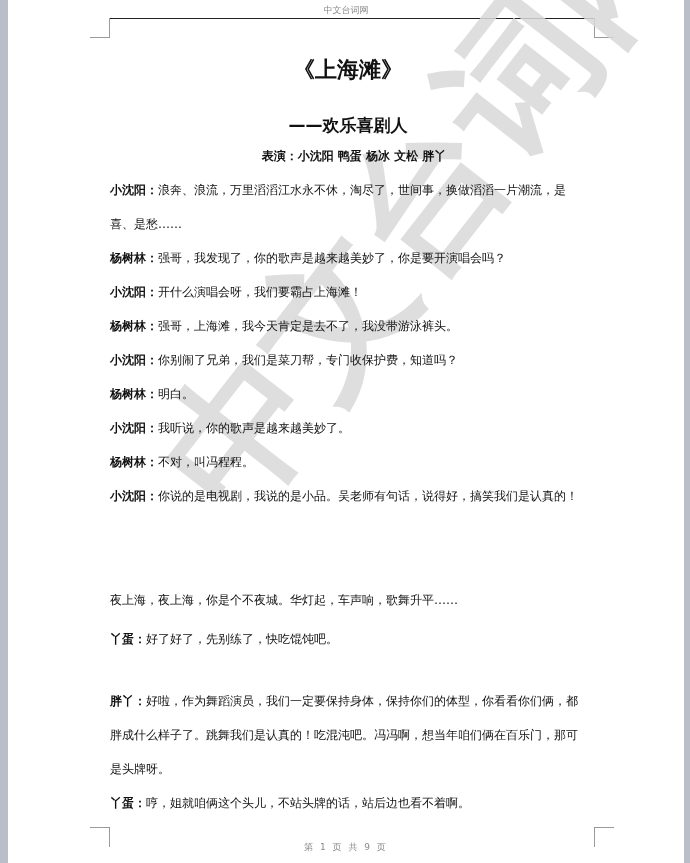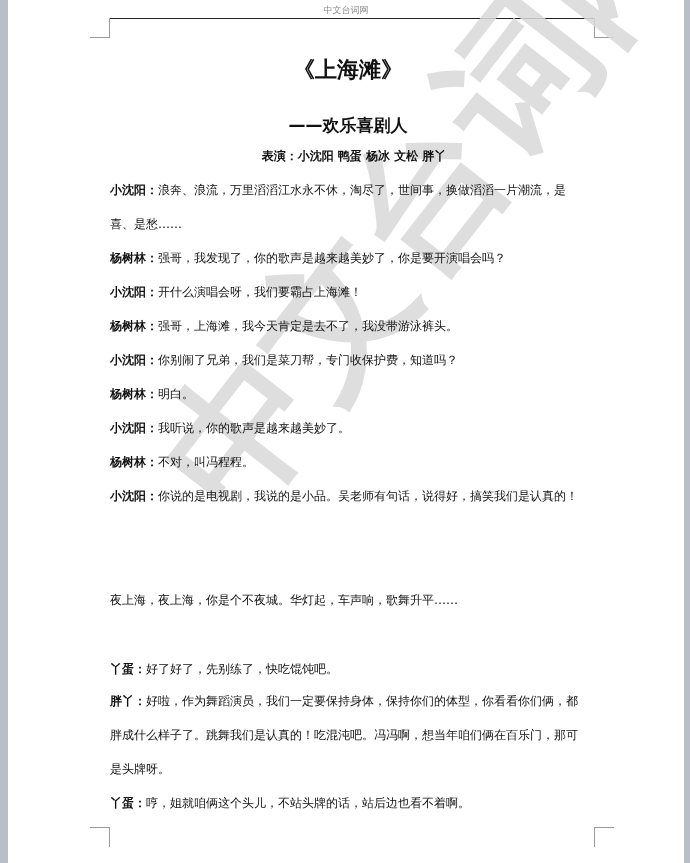--- a/index.html
+++ b/index.html
@@ -42,18 +42,19 @@
     <div class="line" style="top:173px;"><span class="spk">小沈阳：</span><span>浪奔、浪流，万里滔滔江水永不休，淘尽了，世间事，换做滔滔一片潮流，是喜、是愁……</span></div>
     <div class="line" style="top:241px;"><span class="spk">杨树林：</span><span>强哥，我发现了，你的歌声是越来越美妙了，你是要开演唱会吗？</span></div>
     <div class="line" style="top:275px;"><span class="spk">小沈阳：</span><span>开什么演唱会呀，我们要霸占上海滩！</span></div>
     <div class="line" style="top:309px;"><span class="spk">杨树林：</span><span>强哥，上海滩，我今天肯定是去不了，我没带游泳裤头。</span></div>
     <div class="line" style="top:343px;font-family:Liberation Serif, serif;"><span class="spk">小沈阳：</span><span>你别闹了兄弟，我们是菜刀帮，专门收保护费，知道吗？</span></div>
     <div class="line" style="top:377px;"><span class="spk">杨树林：</span><span>明白。</span></div>
     <div class="line" style="top:411px;"><span class="spk">小沈阳：</span><span>我听说，你的歌声是越来越美妙了。</span></div>
     <div class="line" style="top:445px;"><span class="spk">杨树林：</span><span>不对，叫冯程程。</span></div>
     <div class="line" style="top:479px;"><span class="spk">小沈阳：</span><span>你说的是电视剧，我说的是小品。吴老师有句话，说得好，搞笑我们是认真的！</span></div>
     <div class="line" style="top:583px;"><span class="spk"></span><span>夜上海，夜上海，你是个不夜城。华灯起，车声响，歌舞升平……</span></div>
-    <div class="line" style="top:652px;"><span class="spk">丫蛋：</span><span>好了好了，先别练了，快吃馄饨吧。</span></div>
+    <div class="line" style="top:622px;"><span class="spk">丫蛋：</span><span>好了好了，先别练了，快吃馄饨吧。</span></div>
     <div class="line" style="top:684px;"><span class="spk">胖丫：</span><span>好啦，作为舞蹈演员，我们一定要保持身体，保持你们的体型，你看看你们俩，都胖成什么样子了。跳舞我们是认真的！吃混沌吧。冯冯啊，想当年咱们俩在百乐门，那可是头牌呀。</span></div>
     <div class="line" style="top:786px;"><span class="spk">丫蛋：</span><span>哼，姐就咱俩这个头儿，不站头牌的话，站后边也看不着啊。</span></div>
   </div>
 
+  <div class="footer-text">第 1 页 共 9 页</div>
 </div>
 
 </body></html>

